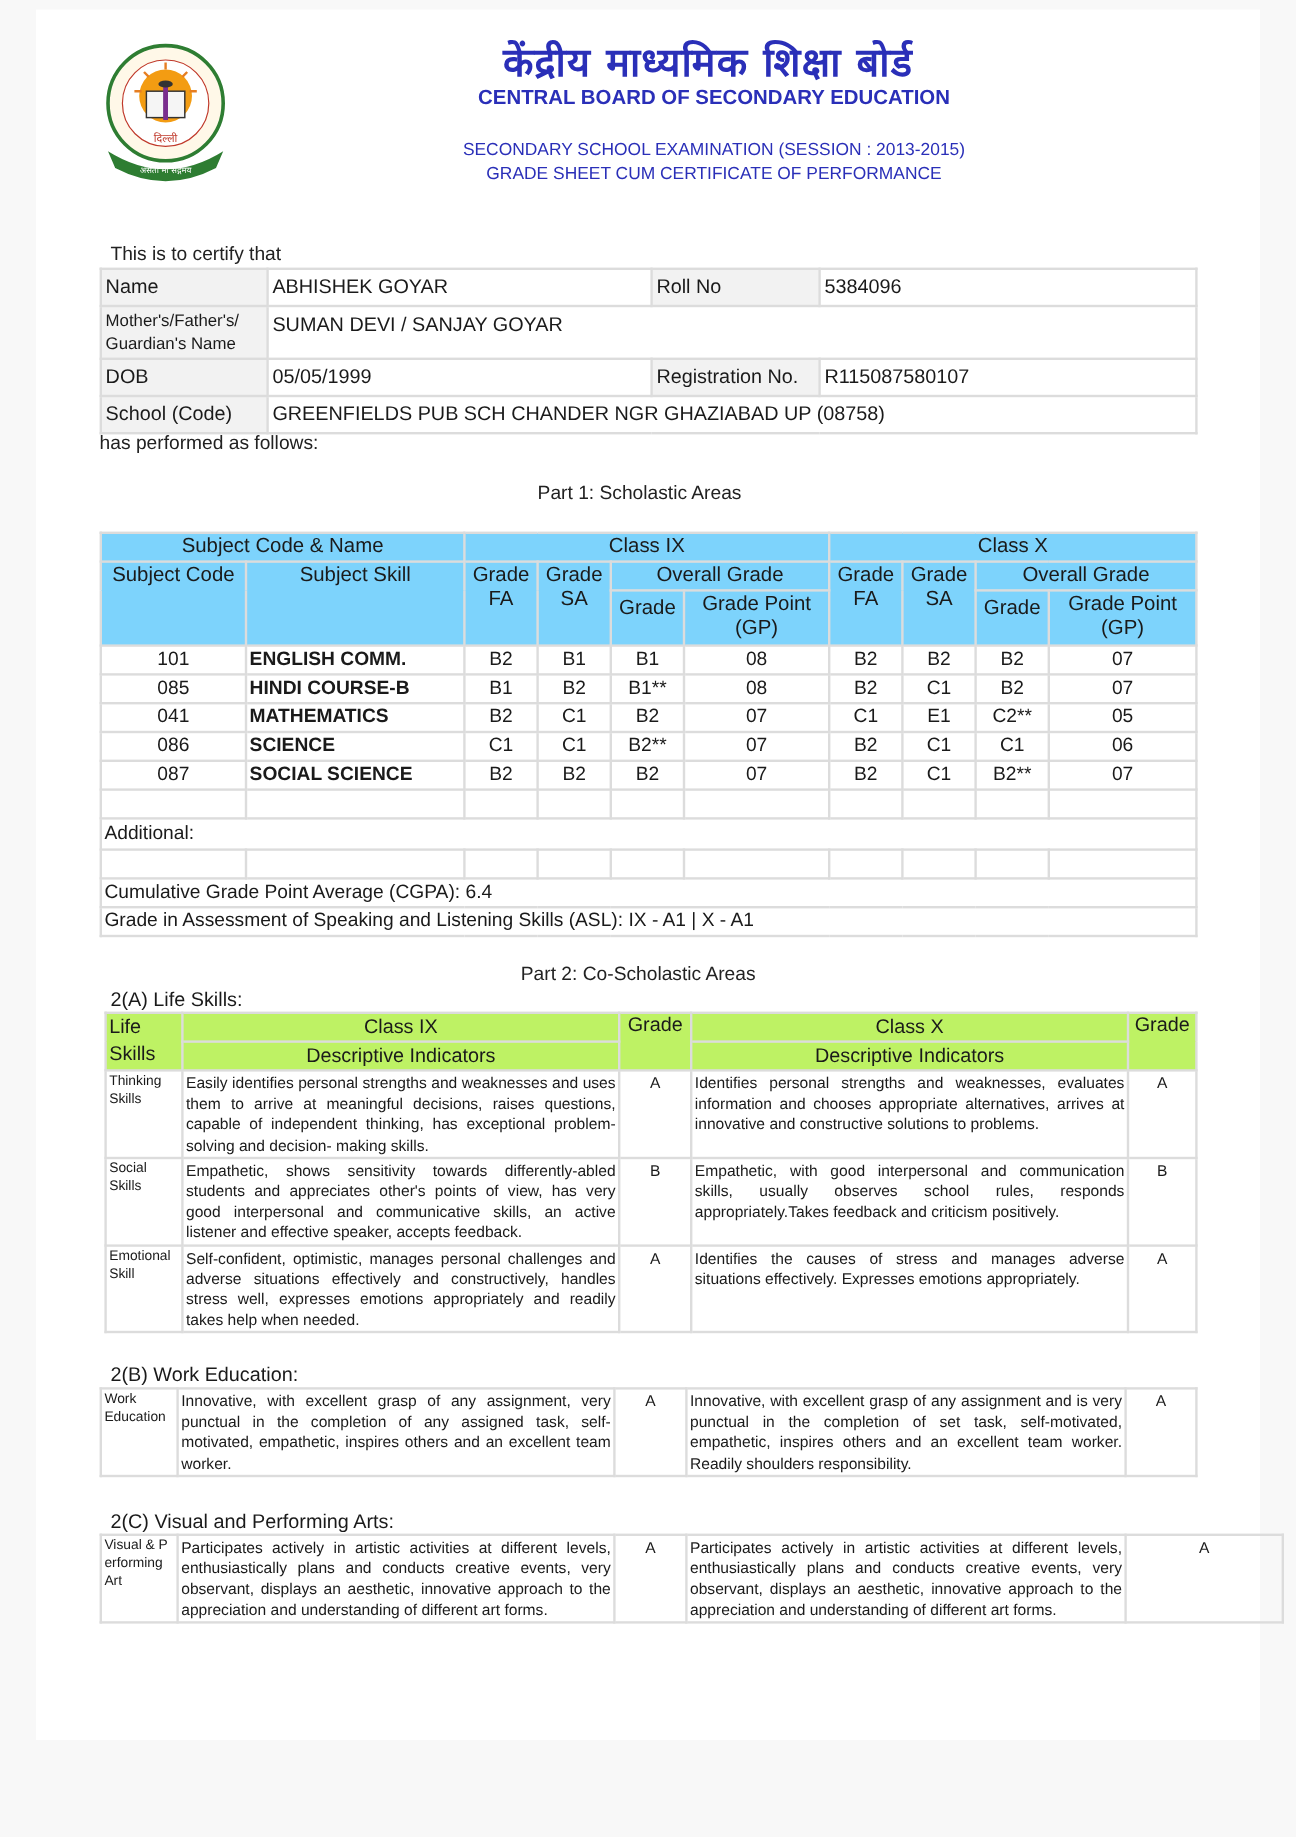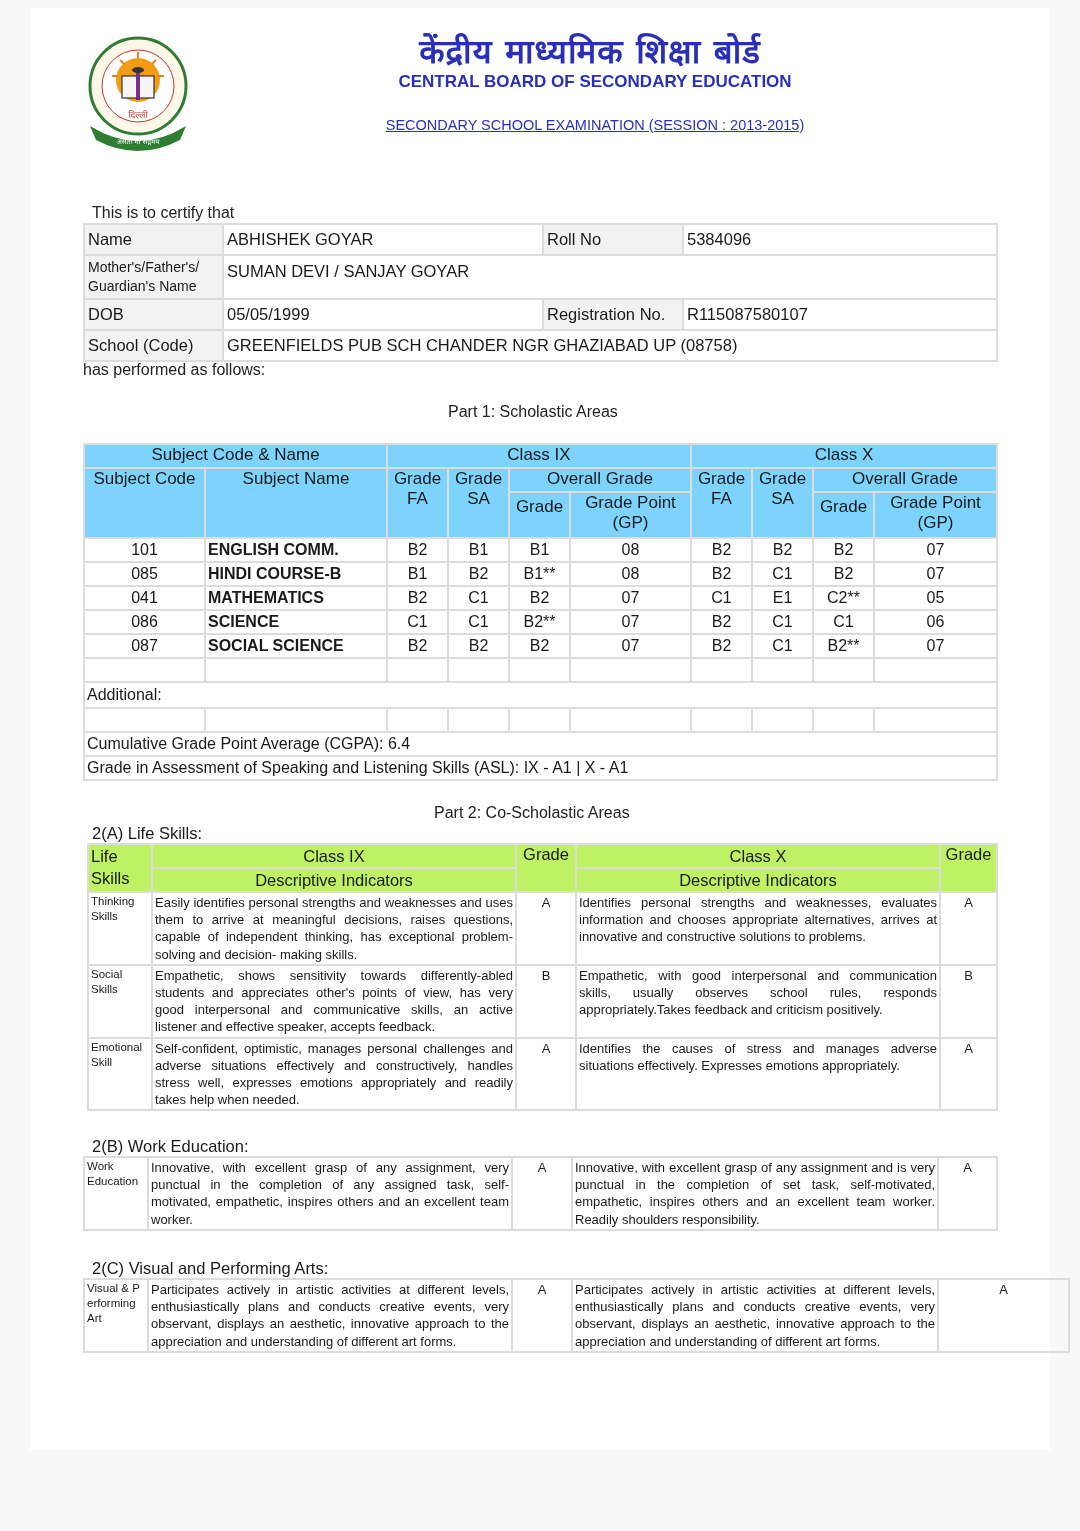--- a/index.html
+++ b/index.html
@@ -9,21 +9,21 @@
     position: relative; overflow: hidden;
   }
   .paper {
     position: absolute; left: 30px; top: 8px; width: 1020px; height: 1442px;
     background: #ffffff;
   }
   .abs { position: absolute; }
   .logo { left: 82px; top: 34px; width: 112px; height: 118px; }
   .hdr-hindi { left: 300px; top: 28px; width: 580px; text-align: center; font-size: 33px; color: #2a2fb8; font-family: "DejaVu Sans", sans-serif; font-weight: bold; letter-spacing: 1px; }
   .hdr-en { left: 300px; top: 72px; width: 590px; text-align: center; font-size: 17px; font-weight: bold; color: #2a2fb8; }
-  .hdr-sub { left: 300px; top: 115px; width: 590px; text-align: center; font-size: 14.5px; color: #2a2fb8; line-height: 20px; text-decoration: underline; }
+  .hdr-sub { left: 300px; top: 115px; width: 590px; text-align: center; font-size: 14.5px; color: #2a2fb8; line-height: 20px; }
   .txt { font-size: 16px; color: #222; }
   table { border-collapse: collapse; position: absolute; }
   td, th { border: 2px solid #dcdcdc; font-weight: normal; }
   .info td { font-size: 16.5px; padding: 2px 3px; height: 25px; vertical-align: middle; }
   .info td.lbl { background: #f2f2f2; }
   .info td.small { font-size: 14px; line-height: 19px; }
   .acad th { background: #7dd3fc; font-size: 17px; padding: 0; height: 22px; vertical-align: top; }
   .acad td { font-size: 16px; height: 22px; padding: 0 2px; text-align: center; }
   .acad td.left { text-align: left; font-weight: bold; }
   .acad td.wide { text-align: left; }
@@ -59,20 +59,21 @@
     <text x="56" y="84" font-size="9" text-anchor="middle" fill="#c0392b" font-family="DejaVu Sans, sans-serif">दिल्ली</text>
     <path d="M8 92 Q56 122 104 92 L98 106 Q56 128 14 106 Z" fill="#2e7d32"></path>
     <text x="56" y="110" font-size="7" text-anchor="middle" fill="#fff" font-family="DejaVu Sans, sans-serif">असतो मा सद्गमय</text>
   </svg>
 </div>
 
 <div class="abs hdr-hindi">केंद्रीय माध्यमिक शिक्षा बोर्ड</div>
 <div class="abs hdr-en">CENTRAL BOARD OF SECONDARY EDUCATION</div>
 <div class="abs hdr-sub">
   <div>SECONDARY SCHOOL EXAMINATION (SESSION : 2013-2015)</div>
+  <div>GRADE SHEET CUM CERTIFICATE OF PERFORMANCE</div>
 </div>
 
 <div class="abs txt" style="left:92px; top:204px;">This is to certify that</div>
 
 <table class="info" style="left:83px; top:223px; width:915px;">
   <tbody>
       <tr>
     <td class="lbl" style="width:131px">Name</td>
     <td style="width:312px">ABHISHEK GOYAR</td>
     <td class="lbl" style="width:132px">Roll No</td>
@@ -114,21 +115,21 @@
       <col>
   </colgroup>
   <tbody>
       <tr>
     <th colspan="2">Subject Code &amp; Name</th>
     <th colspan="4">Class IX</th>
     <th colspan="4">Class X</th>
   </tr>
   <tr>
     <th rowspan="2">Subject Code</th>
-    <th rowspan="2">Subject Name</th>
+    <th rowspan="2">Subject Skill</th>
     <th rowspan="2"><span>Grade</span><br><span>FA</span></th>
     <th rowspan="2"><span>Grade</span><br><span>SA</span></th>
     <th colspan="2">Overall Grade</th>
     <th rowspan="2"><span>Grade</span><br><span>FA</span></th>
     <th rowspan="2"><span>Grade</span><br><span>SA</span></th>
     <th colspan="2">Overall Grade</th>
   </tr>
   <tr style="height:46px">
     <th style="padding-top:4px">Grade</th>
     <th><span>Grade Point</span><br><span>(GP)</span></th>

